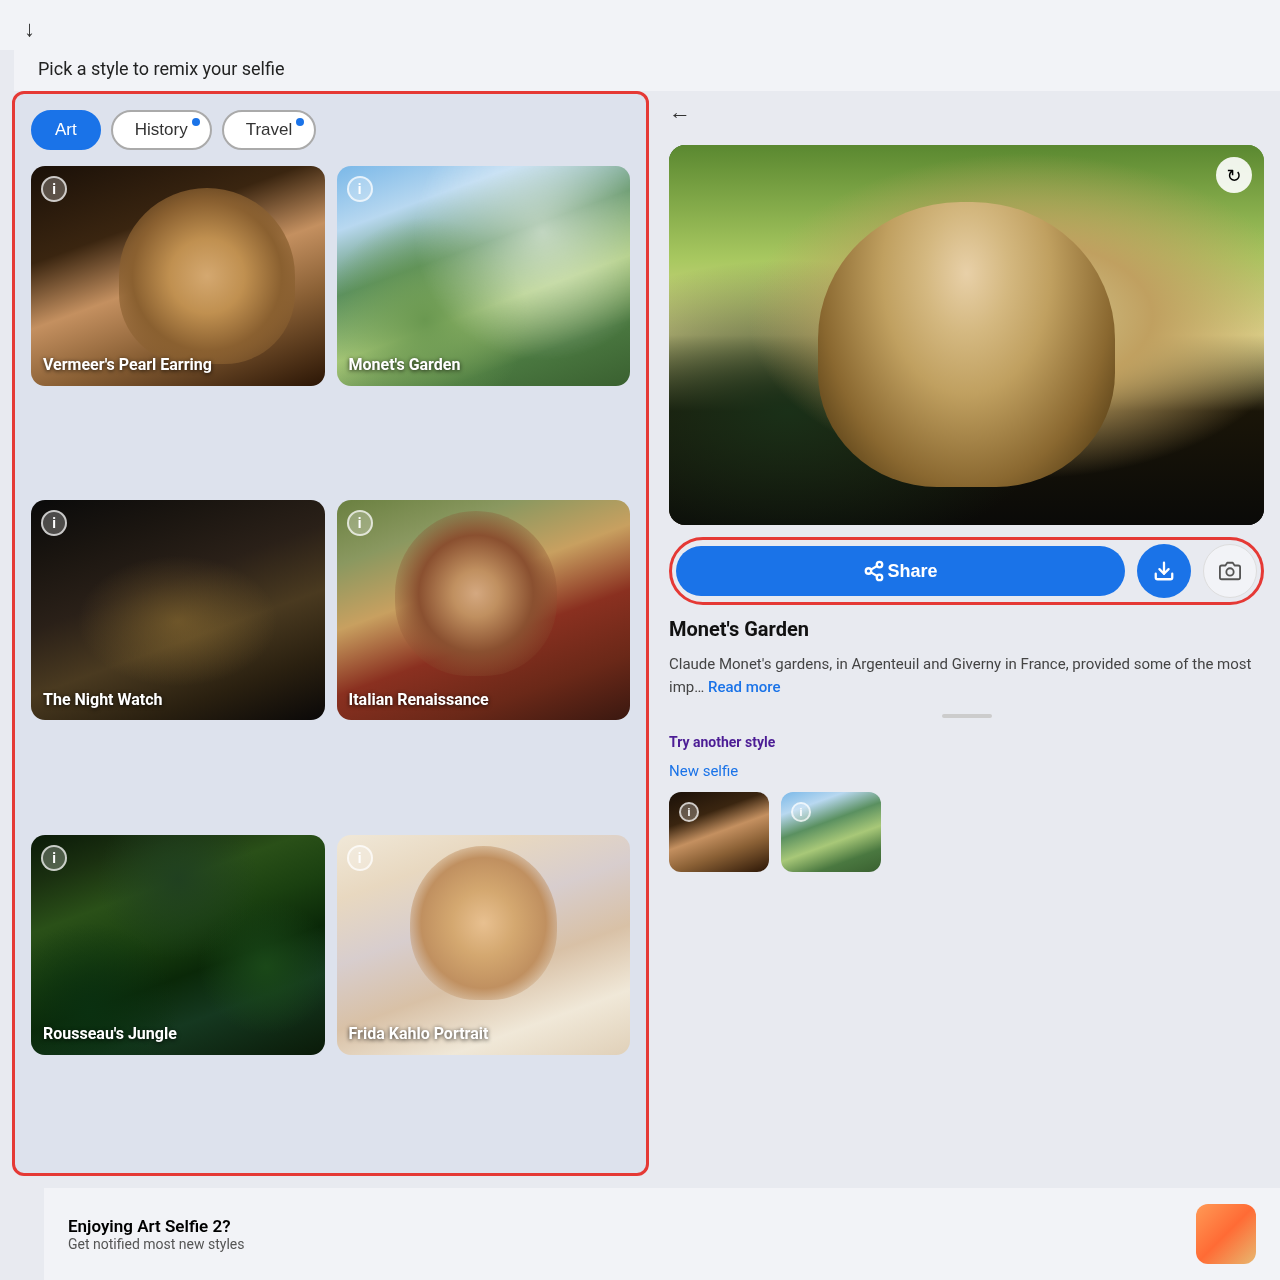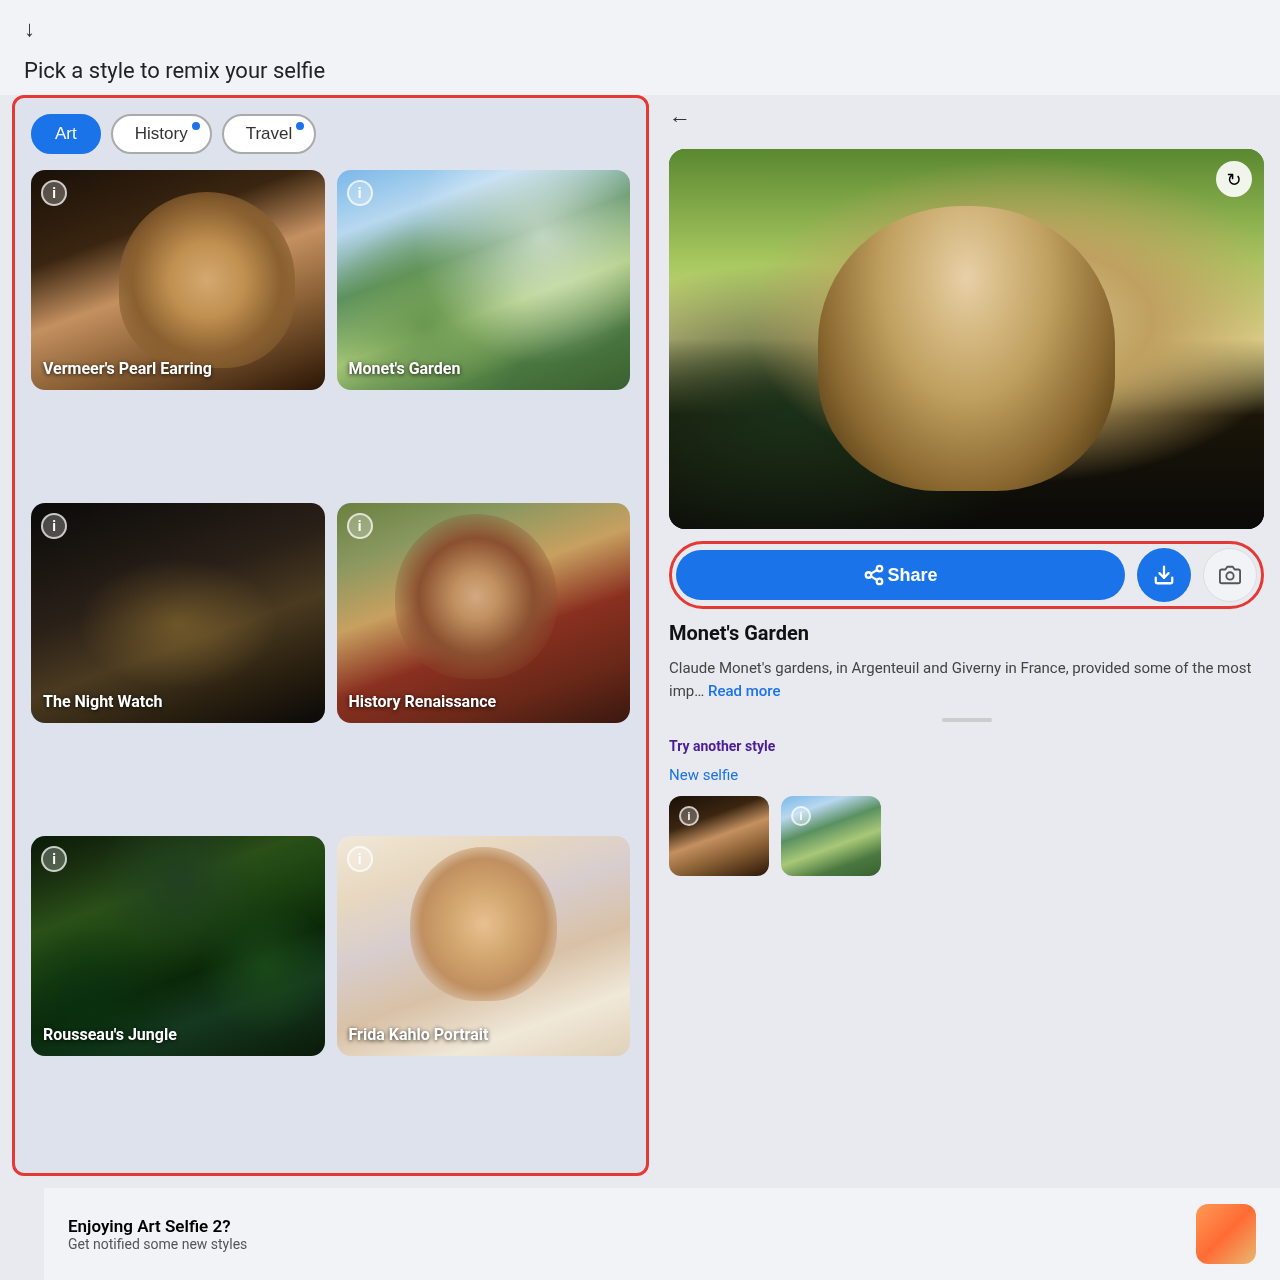--- a/index.html
+++ b/index.html
@@ -20,23 +20,24 @@
       background: #f2f3f7;
     }
 
     .down-arrow {
       font-size: 22px;
       color: #333;
     }
 
     .subtitle {
       padding: 8px 24px 12px;
-      font-size: 22px;
+      font-size: 18px;
       color: #222;
       background: #f2f3f7;
+      margin-left: 14px;
     }
 
     .main-layout {
       display: flex;
       flex: 1;
       gap: 0;
     }
 
     
     .left-panel {
@@ -440,21 +441,21 @@
 
       <div class="art-tile tile-nightwatch">
         <div class="art-tile-bg"></div>
         <div class="info-icon">i</div>
         <div class="tile-label">The Night Watch</div>
       </div>
 
       <div class="art-tile tile-renaissance">
         <div class="art-tile-bg"></div>
         <div class="info-icon">i</div>
-        <div class="tile-label">History Renaissance</div>
+        <div class="tile-label">Italian Renaissance</div>
       </div>
 
       <div class="art-tile tile-rousseau">
         <div class="art-tile-bg"></div>
         <div class="info-icon">i</div>
         <div class="tile-label">Rousseau's Jungle</div>
       </div>
 
       <div class="art-tile tile-frida">
         <div class="art-tile-bg"></div>
@@ -518,19 +519,19 @@
         <div class="info-icon">i</div>
       </div>
     </div>
 
   </div>
 </div>
 
 <div class="bottom-section">
   <div class="bottom-text">
     <h3>Enjoying Art Selfie 2?</h3>
-    <p>Get notified some new styles</p>
+    <p>Get notified most new styles</p>
   </div>
   <div style="display:flex; gap:8px;">
     <div style="width:60px; height:60px; background: linear-gradient(135deg, #ff9a56 0%, #ff6b35 50%, #e8b870 100%); border-radius:12px; position:relative; overflow:hidden;">
     </div>
   </div>
 </div>
 
 </body></html>

